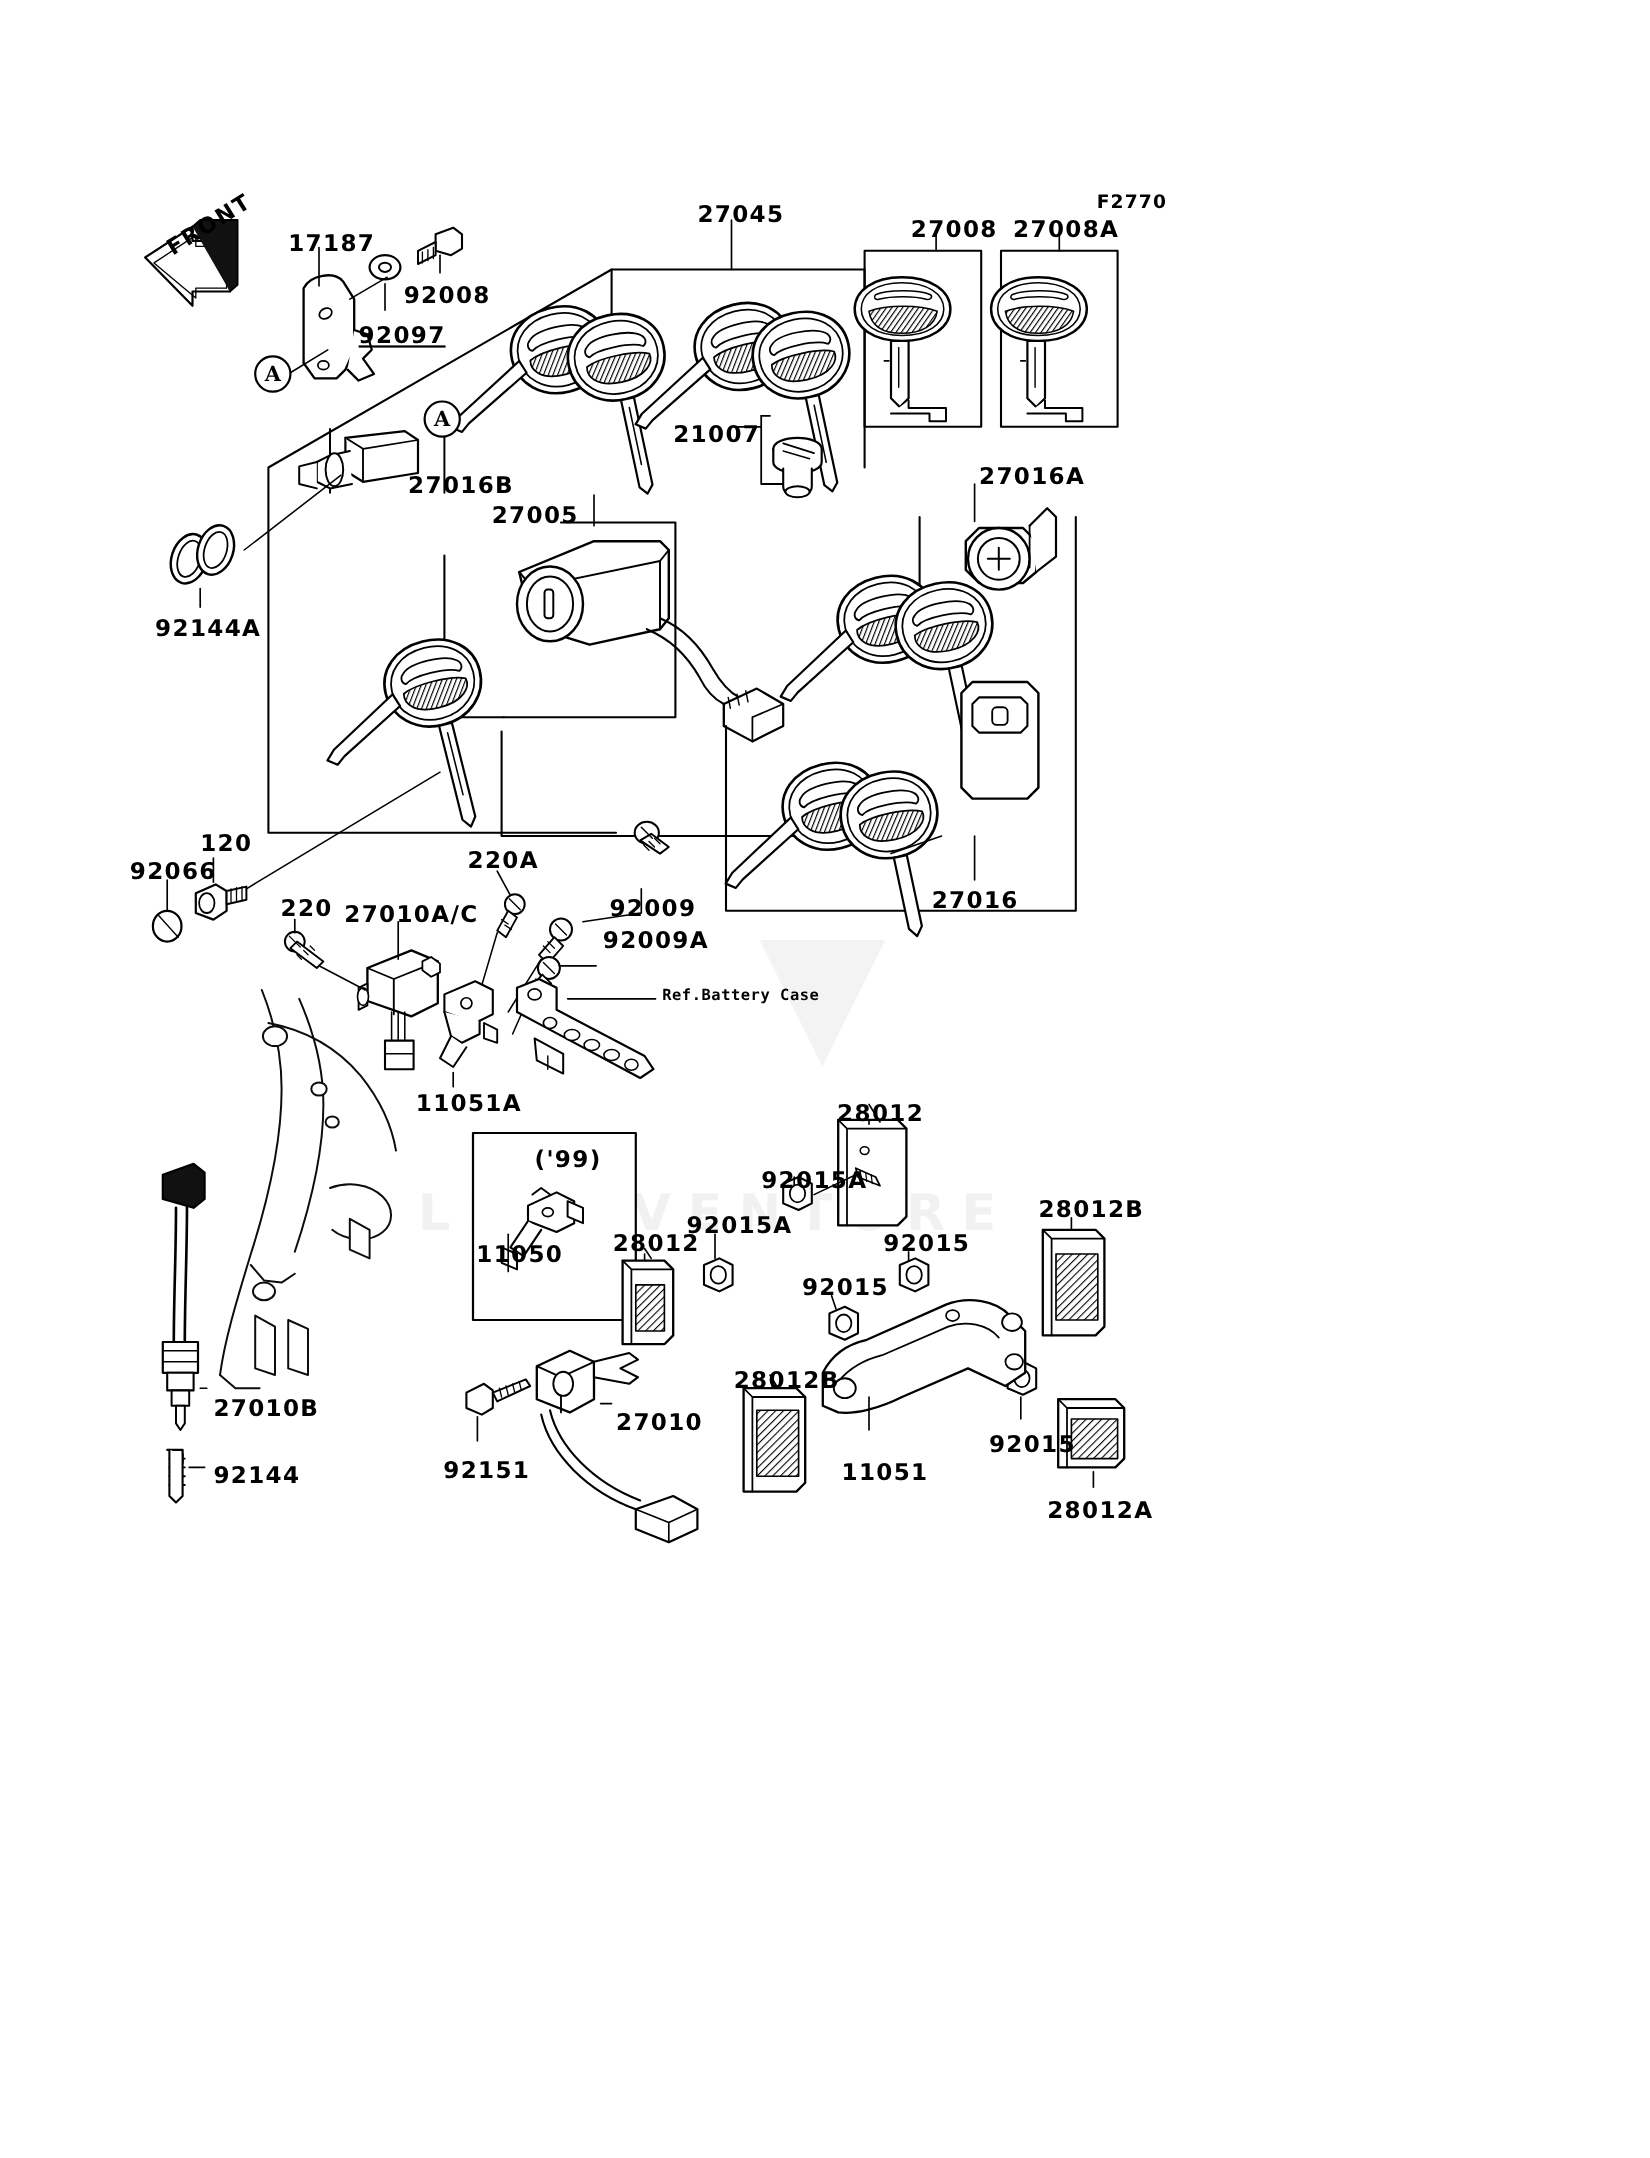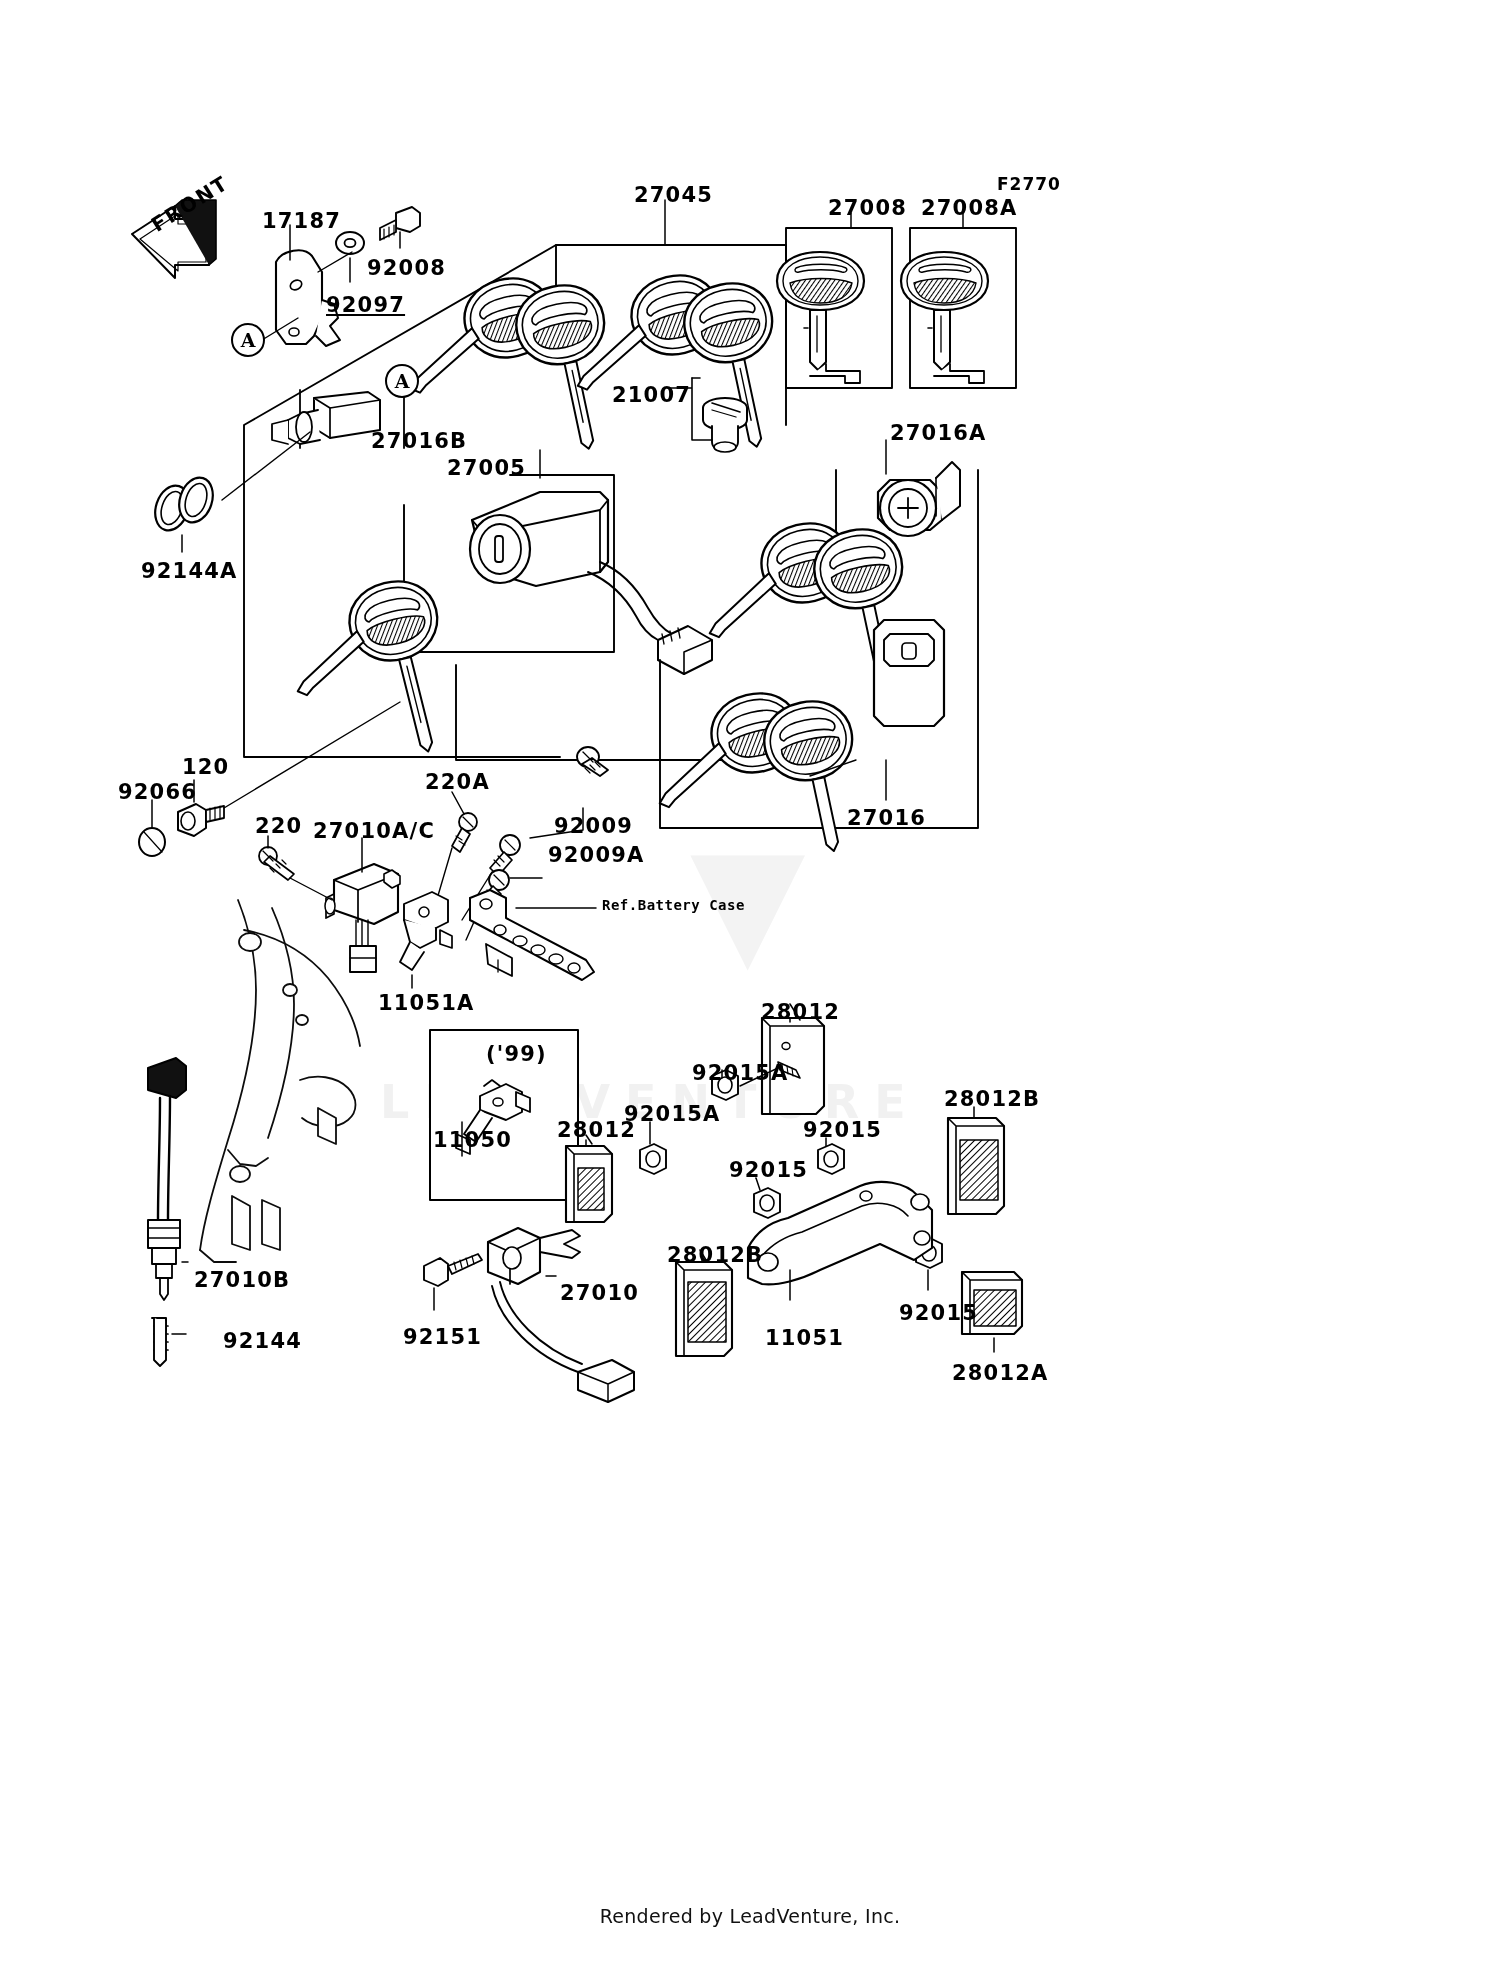--- a/index.html
+++ b/index.html
@@ -603,28 +603,27 @@
   <div class="lbl" style="left:624px; top:1104px;">92015A</div>
   <div class="lbl" style="left:557px; top:1120px;">28012</div>
   <div class="lbl" style="left:944px; top:1089px;">28012B</div>
   <div class="lbl" style="left:803px; top:1120px;">92015</div>
   <div class="lbl" style="left:729px; top:1160px;">92015</div>
   <div class="lbl" style="left:667px; top:1245px;">28012B</div>
   <div class="lbl" style="left:765px; top:1328px;">11051</div>
   <div class="lbl" style="left:899px; top:1303px;">92015</div>
   <div class="lbl" style="left:952px; top:1363px;">28012A</div>
   <div class="lbl" style="left:194px; top:1270px;">27010B</div>
-  <div class="lbl" style="left:194px; top:1331px;margin-left:29px;">92144</div>
+  <div class="lbl" style="left:194px; top:1331px;">92144</div>
   <div class="lbl" style="left:403px; top:1327px;">92151</div>
   <div class="lbl" style="left:560px; top:1283px;">27010</div>
 
   <div class="lbl lbl-ref" style="left:602px; top:898px;">Ref.Battery Case</div>
 
   <div class="lbl" style="left:486px; top:1044px;">('99)</div>
 
   <div class="circ-a" style="left:231px; top:323px;">A</div>
   <div class="circ-a" style="left:385px; top:364px;">A</div>
 
   <div class="lbl" style="left:148px; top:218px; font-size:20px; letter-spacing:2px; transform:rotate(-32deg); transform-origin:left top;">FRONT</div>
 
-  <div class="footer">Rendered by LeadVenture, Inc.</div>
 
 </div>
 
 </body></html>

